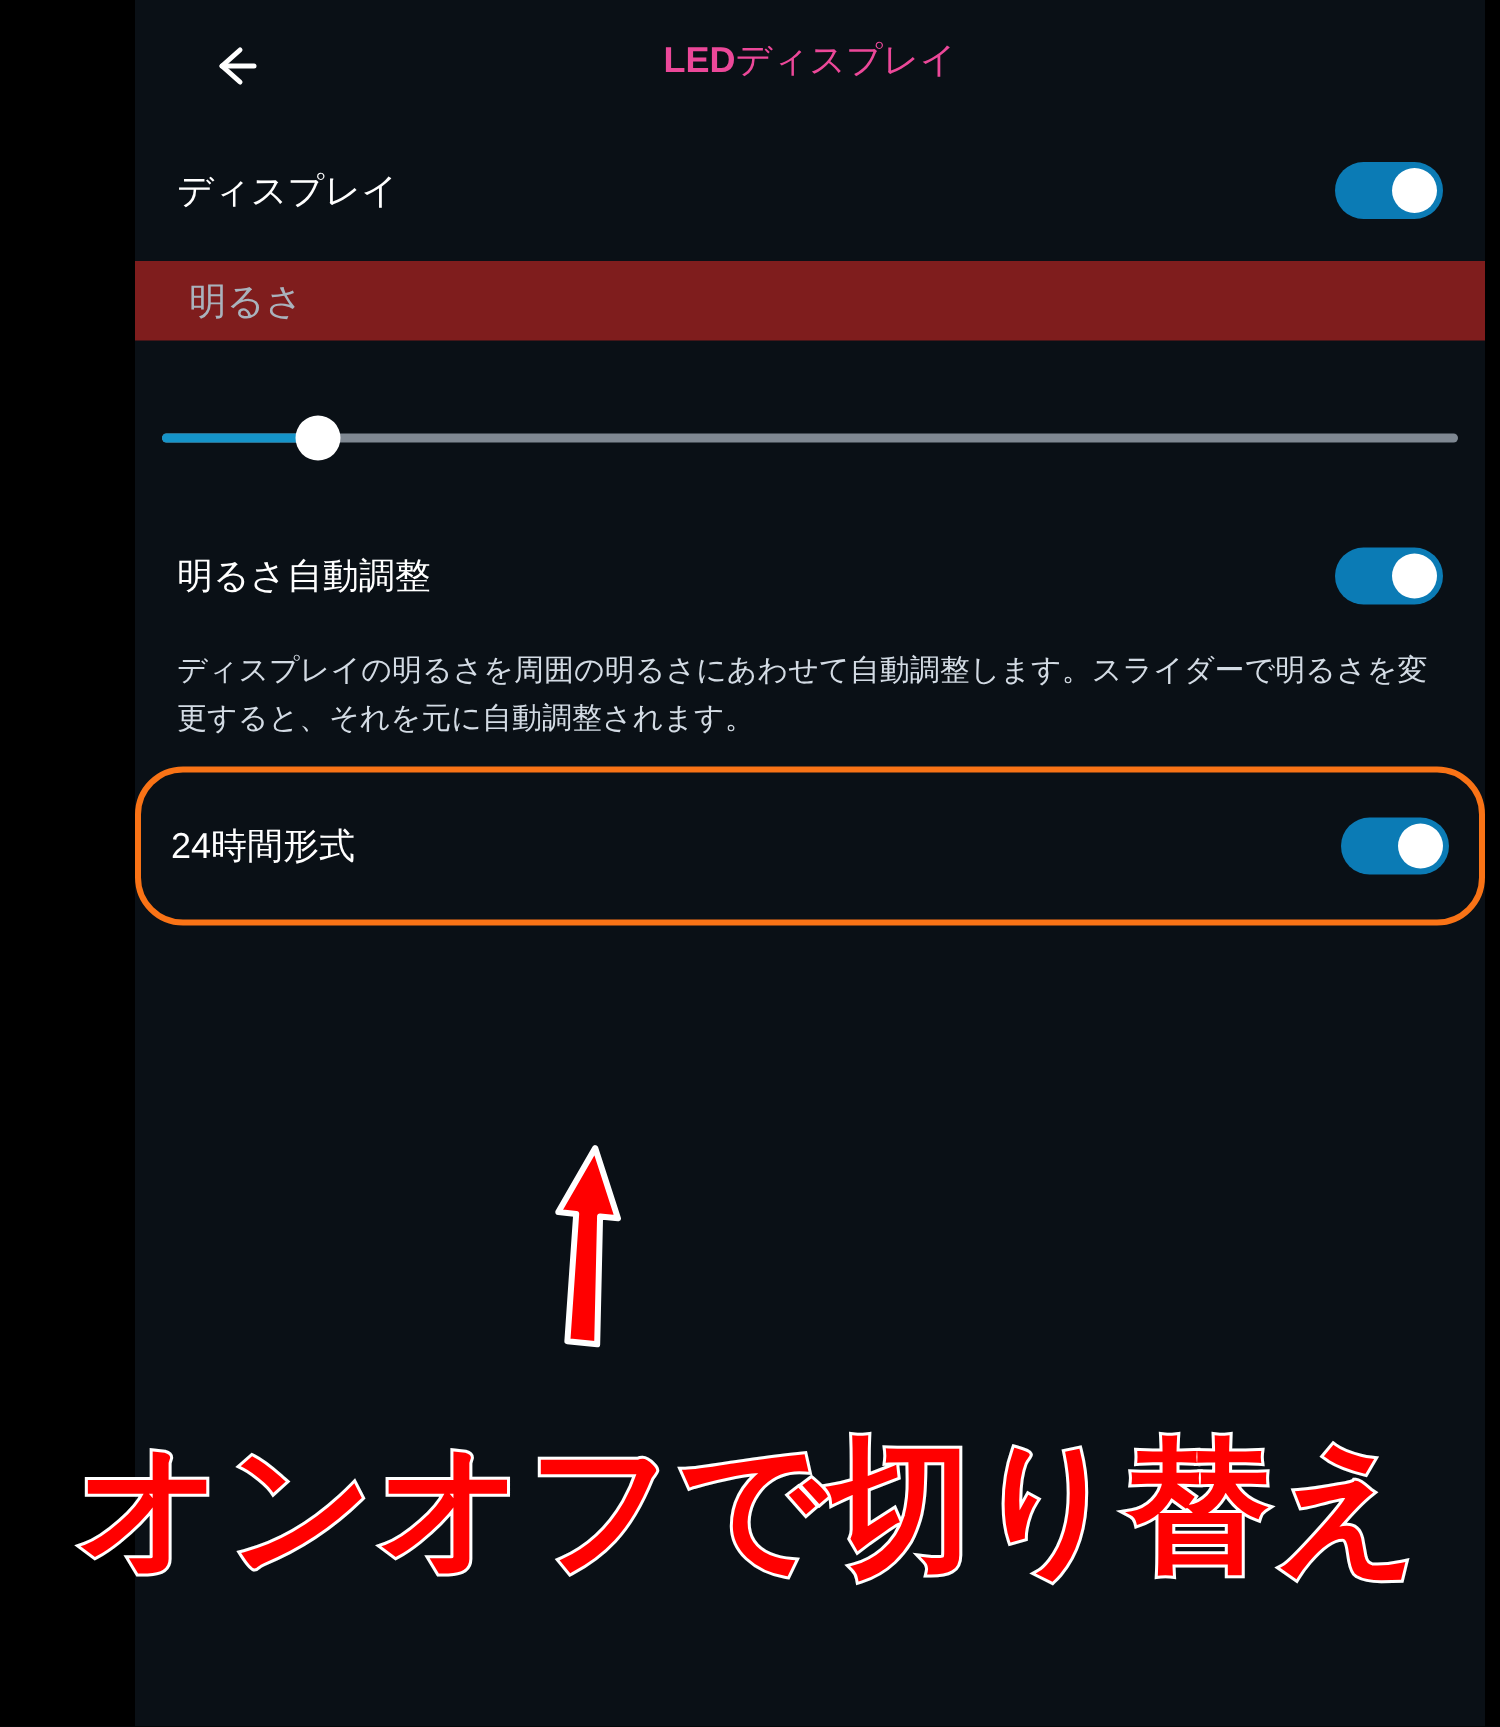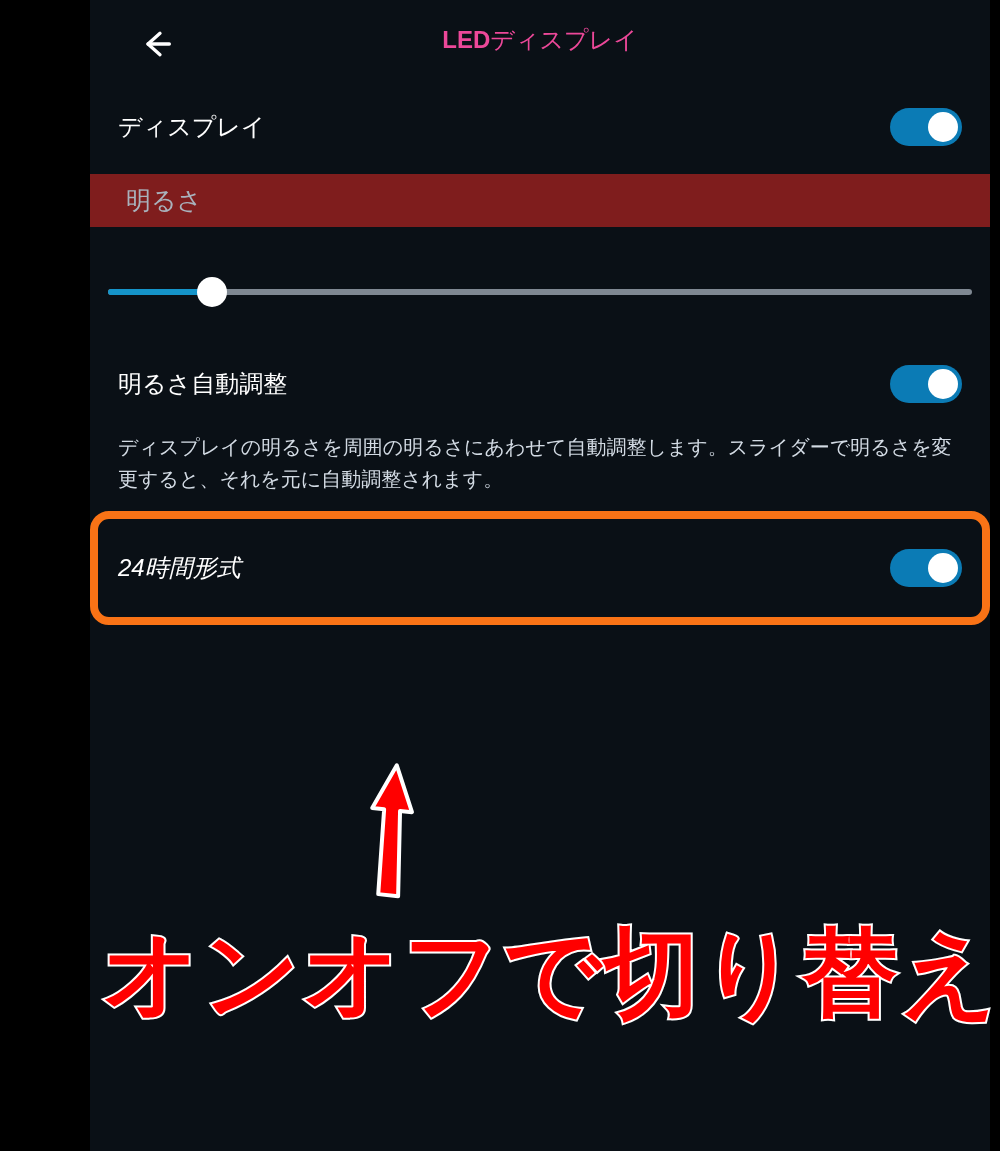--- a/index.html
+++ b/index.html
@@ -108,42 +108,41 @@
     border-radius: 50%;
   }
   .desc {
     padding: 0 28px 20px 28px;
     color: #d3dbe4;
     font-size: 20px;
     line-height: 1.6;
   }
   .highlight-box {
     position: relative;
-    border: 8px solid #f97316;
-    border-radius: 19px;
+    border: 4px solid #f97316;
+    border-radius: 32px;
     margin: -4px 0 0 0;
-    font-style: italic;
   }
   .highlight-box .row {
     padding: 30px 20px;
   }
   .annotation-arrow {
     position: absolute;
     left: 360px;
     top: 760px;
     width: 60px;
     height: 140px;
     pointer-events: none;
   }
   .annotation-text {
     position: absolute;
     left: 0;
-    top: 920px;
+    top: 952px;
     width: 1000px;
-    text-align: right;
+    text-align: center;
     font-size: 96px;
     font-weight: 900;
     color: #ff0000;
     -webkit-text-stroke: 4px #fff;
     paint-order: stroke fill;
     letter-spacing: 2px;
     line-height: 1.1;
     pointer-events: none;
     font-family: "Hiragino Kaku Gothic ProN", "Yu Gothic", Meiryo, sans-serif;
   }

